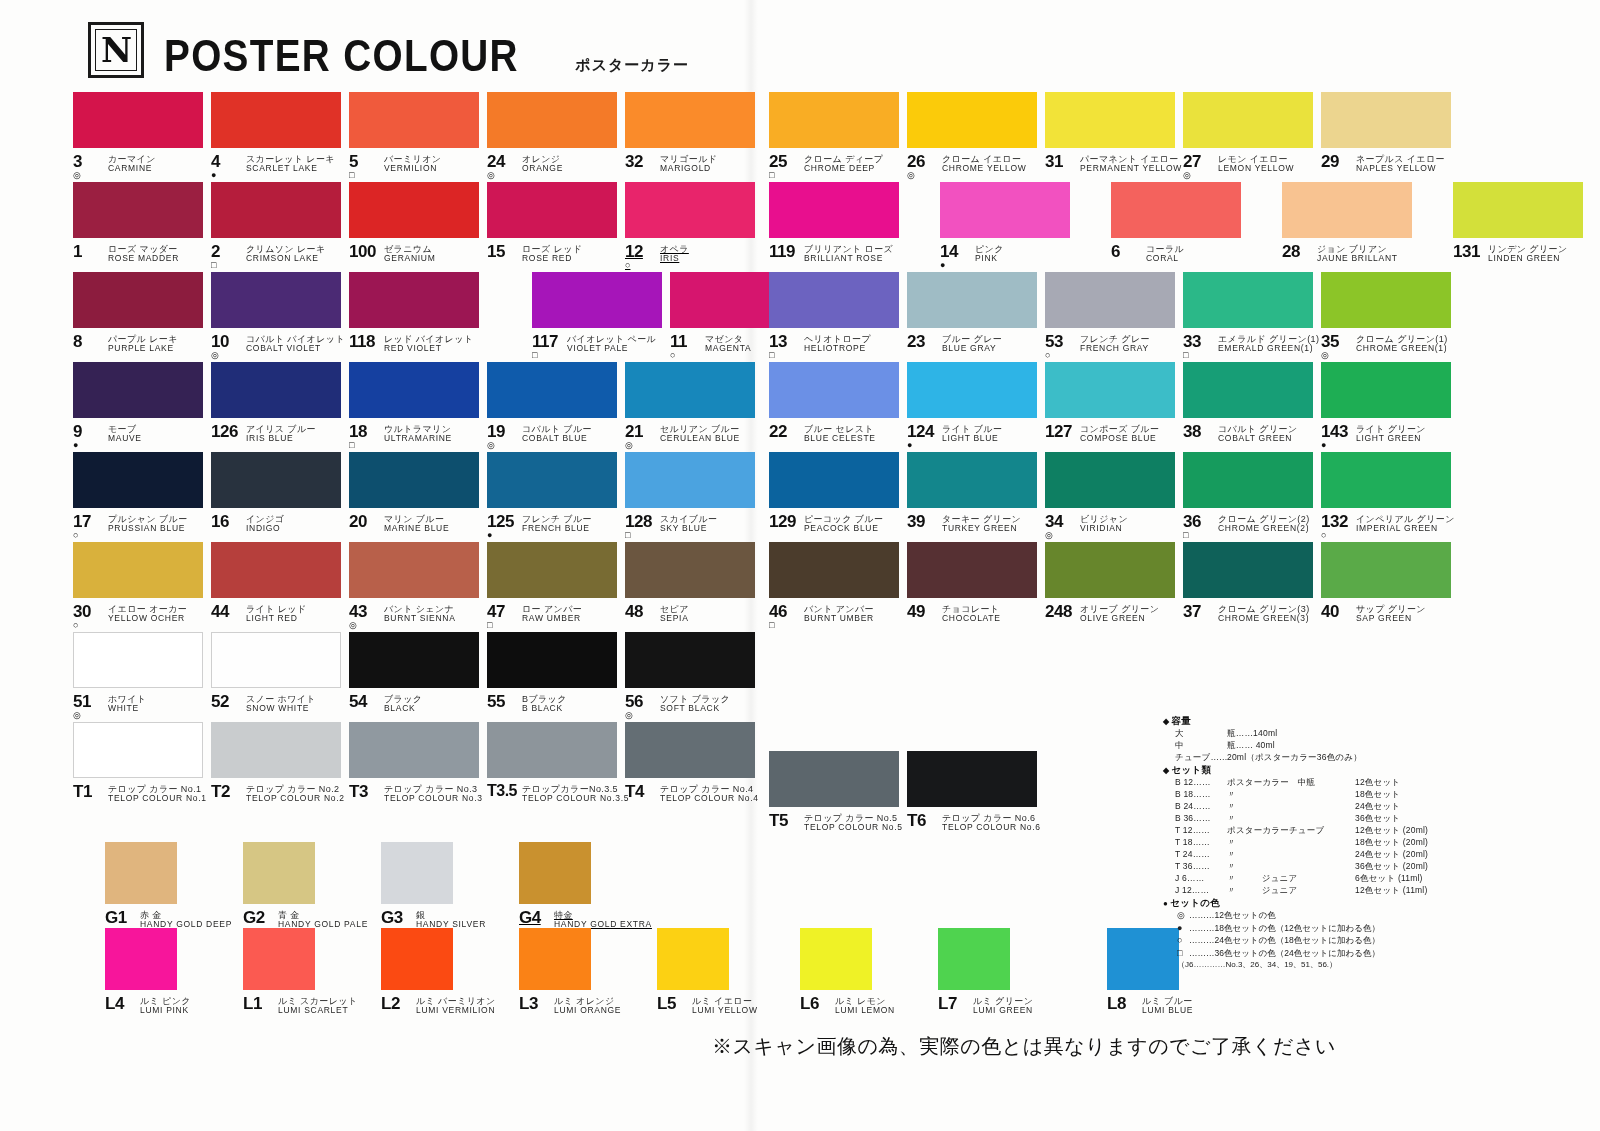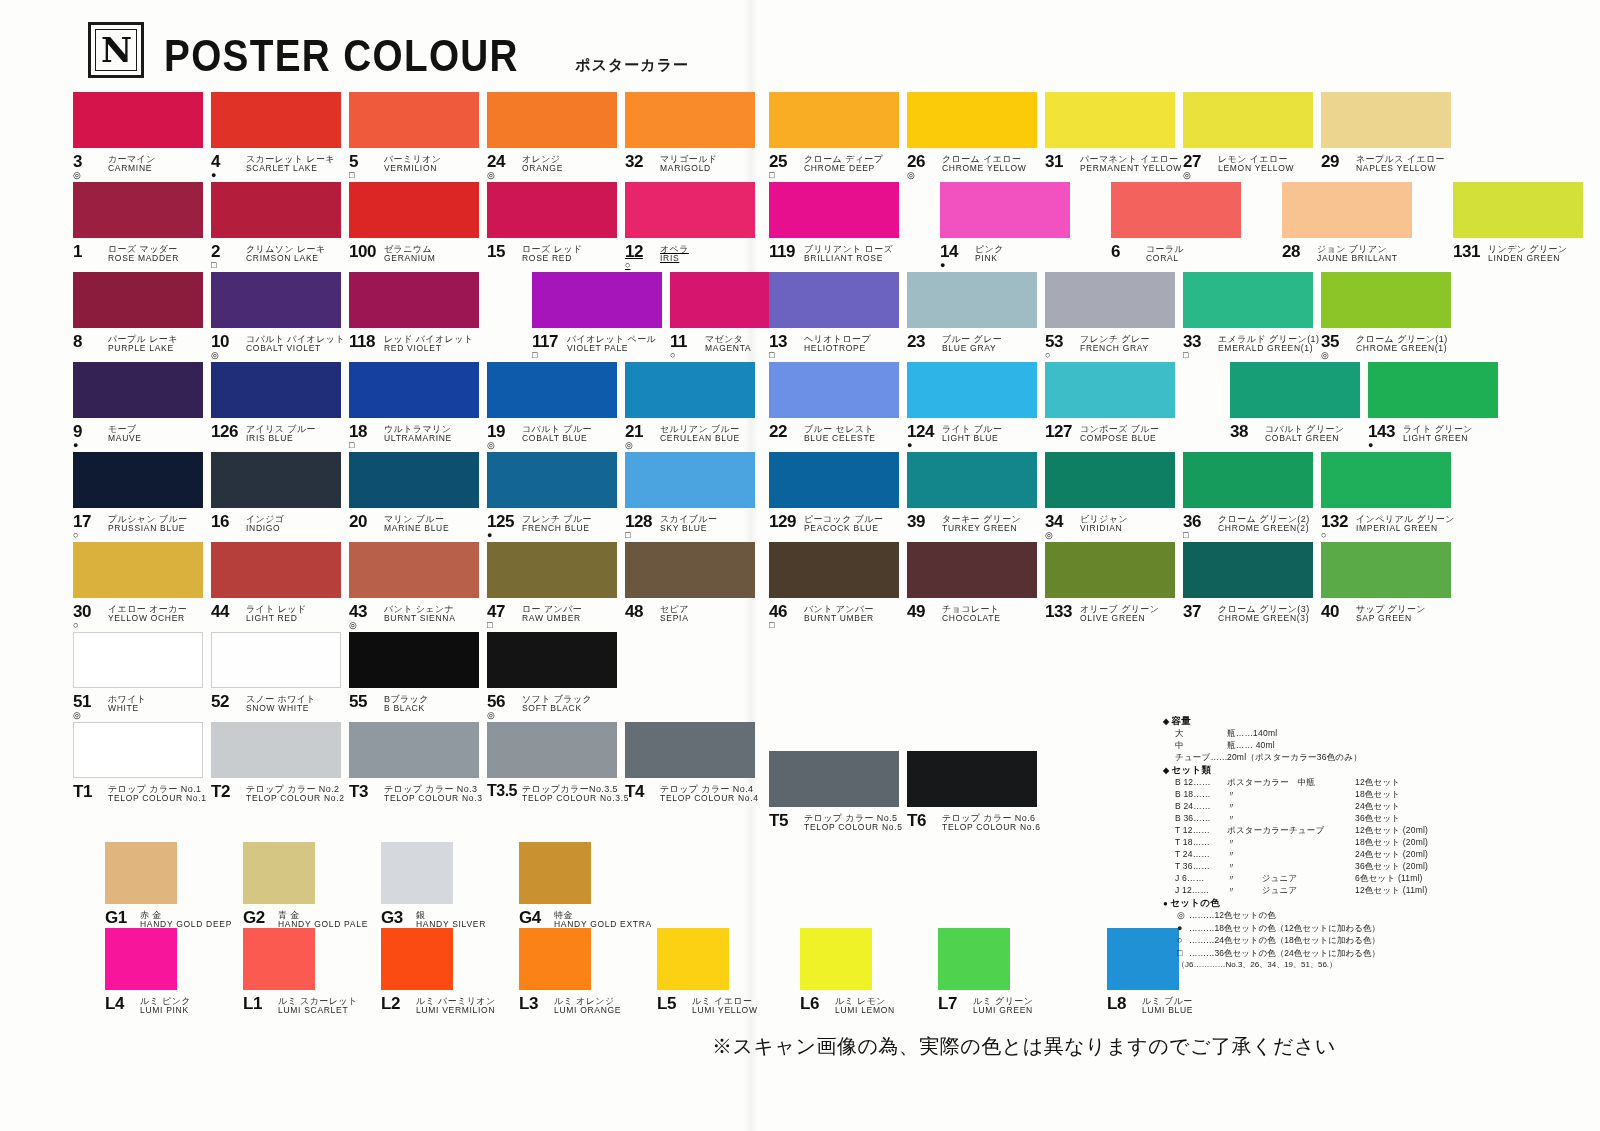--- a/index.html
+++ b/index.html
@@ -617,20 +617,33 @@
               <div class="num">52</div>
               <div class="sym"></div>
             </div>
             <div class="names">
               <div class="jp">スノー ホワイト</div>
               <div class="en">SNOW WHITE</div>
             </div>
           </div>
         </div>
         <div class="cell" style="width: 138px;">
+          <div class="chip" style="width: 130px; height: 56px; background: rgb(17, 17, 17);"></div>
+          <div class="labelline">
+            <div class="numwrap">
+              <div class="num">54</div>
+              <div class="sym"></div>
+            </div>
+            <div class="names">
+              <div class="jp">ブラック</div>
+              <div class="en">BLACK</div>
+            </div>
+          </div>
+        </div>
+        <div class="cell" style="width: 138px;">
           <div class="chip" style="width: 130px; height: 56px; background: rgb(13, 13, 13);"></div>
           <div class="labelline">
             <div class="numwrap">
               <div class="num">55</div>
               <div class="sym"></div>
             </div>
             <div class="names">
               <div class="jp">Bブラック</div>
               <div class="en">B BLACK</div>
             </div>
@@ -954,21 +967,21 @@
             <div class="numwrap">
               <div class="num">127</div>
               <div class="sym"></div>
             </div>
             <div class="names">
               <div class="jp">コンポーズ ブルー</div>
               <div class="en">COMPOSE BLUE</div>
             </div>
           </div>
         </div>
-        <div class="cell" style="width: 138px; margin-left: 47px;">
+        <div class="cell" style="width: 138px;">
           <div class="chip" style="width: 130px; height: 56px; background: rgb(23, 158, 118);"></div>
           <div class="labelline">
             <div class="numwrap">
               <div class="num">38</div>
               <div class="sym"></div>
             </div>
             <div class="names">
               <div class="jp">コバルト グリーン</div>
               <div class="en">COBALT GREEN</div>
             </div>
@@ -1079,21 +1092,21 @@
             <div class="names">
               <div class="jp">チョコレート</div>
               <div class="en">CHOCOLATE</div>
             </div>
           </div>
         </div>
         <div class="cell" style="width: 138px;">
           <div class="chip" style="width: 130px; height: 56px; background: rgb(103, 134, 44);"></div>
           <div class="labelline">
             <div class="numwrap">
-              <div class="num">133</div>
+              <div class="num">248</div>
               <div class="sym"></div>
             </div>
             <div class="names">
               <div class="jp">オリーブ グリーン</div>
               <div class="en">OLIVE GREEN</div>
             </div>
           </div>
         </div>
         <div class="cell" style="width: 138px;">
           <div class="chip" style="width: 130px; height: 56px; background: rgb(15, 97, 89);"></div>
@@ -1189,21 +1202,21 @@
             <div class="numwrap">
               <div class="num">G3</div>
               <div class="sym"></div>
             </div>
             <div class="names">
               <div class="jp">銀</div>
               <div class="en">HANDY SILVER</div>
             </div>
           </div>
         </div>
-        <div class="cell" style="width: 138px;">
+        <div class="cell" style="width: 138px; text-decoration: underline;">
           <div class="chip" style="width: 72px; height: 62px; background: rgb(201, 145, 47);"></div>
           <div class="labelline">
             <div class="numwrap">
               <div class="num">G4</div>
               <div class="sym"></div>
             </div>
             <div class="names">
               <div class="jp">特金</div>
               <div class="en">HANDY GOLD EXTRA</div>
             </div>

